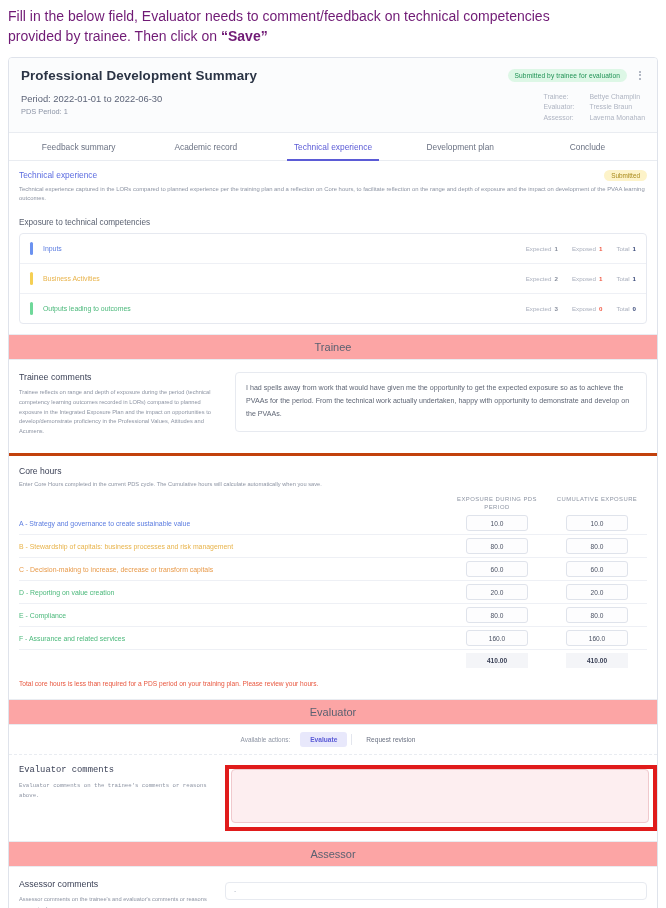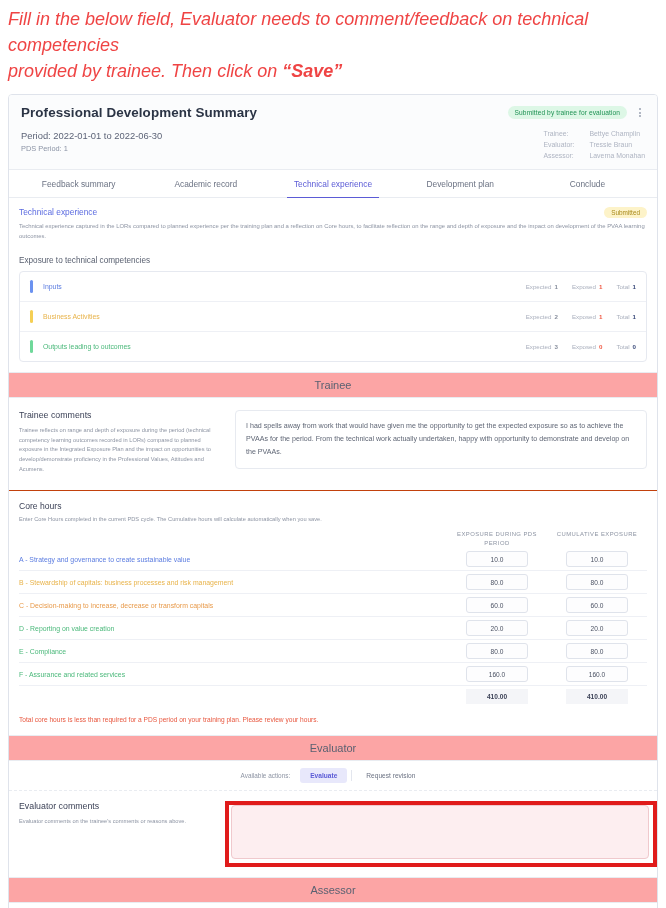--- a/index.html
+++ b/index.html
@@ -9,25 +9,24 @@
     height: 908px;
     background: #ffffff;
     font-family: "Liberation Sans", sans-serif;
     color: #3c4257;
     overflow: hidden;
   }
 
   
   .instruction {
     padding: 6px 8px 4px 8px;
-    font-size: 18px;
+    font-size: 14px;
     line-height: 1.45;
-    color: #ef4444;
+    color: #701a75;
     font-family: "Liberation Sans", sans-serif;
-    font-style: italic;
   }
   .instruction b { font-weight: bold; text-align: center; }
 
   
   .card {
     margin: 6px 8px 8px 8px;
     border: 1px solid #dfe3eb;
     border-radius: 4px;
     background: #ffffff;
     overflow: hidden;
@@ -243,21 +242,21 @@
     padding: 4px 10px;
     border-radius: 3px;
     color: #6b7283;
     cursor: pointer;
   }
   .pill.active { background: #e8e8fb; color: #5b5bd6; font-weight: bold; }
   .pill-sep { width: 1px; height: 11px; background: #e3e6ee; margin: 0 4px; }
 
   
   .eval-block { display: flex; padding: 10px 0 10px 10px; position: relative; }
-  .eval-left { width: 206px; flex: none; padding-right: 10px; }
+  .eval-left { width: 206px; flex: none; padding-right: 10px; font-family: Liberation Mono, monospace; }
   .eval-right { flex: 1; position: relative; padding: 4px 8px 8px 6px; }
   .redbox {
     position: absolute;
     left: 0; right: 0; top: 0; bottom: 0;
     border: 4px solid #e01b1b;
     pointer-events: none;
   }
   .eval-textarea {
     display: block;
     width: 100%;
@@ -388,21 +387,21 @@
   <div class="cmt-block">
     <div class="cmt-left">
       <div class="cmt-title">Trainee comments</div>
       <div class="cmt-help">Trainee reflects on range and depth of exposure during the period (technical competency learning outcomes recorded in LORs) compared to planned exposure in the Integrated Exposure Plan and the impact on opportunities to develop/demonstrate proficiency in the Professional Values, Attitudes and Acumens.</div>
     </div>
     <div class="cmt-right">
       <div class="readonly-box">I had spells away from work that would have given me the opportunity to get the expected exposure so as to achieve the PVAAs for the period. From the technical work actually undertaken, happy with opportunity to demonstrate and develop on the PVAAs.</div>
     </div>
   </div>
 
-  <div class="core-wrap" style="border-top:1px solid #c2410c;">
+  <div class="core-wrap" style="border-top:3px solid #c2410c;">
     <div class="core-title">Core hours</div>
     <div class="core-help">Enter Core Hours completed in the current PDS cycle. The Cumulative hours will calculate automatically when you save.</div>
 
     <div class="core-colheads">
       <div class="colhead">EXPOSURE DURING PDS PERIOD</div>
       <div class="colhead">CUMULATIVE EXPOSURE</div>
     </div>
 
     <div class="core-row">
       <div class="core-label c-blue">A - Strategy and governance to create sustainable value</div>

